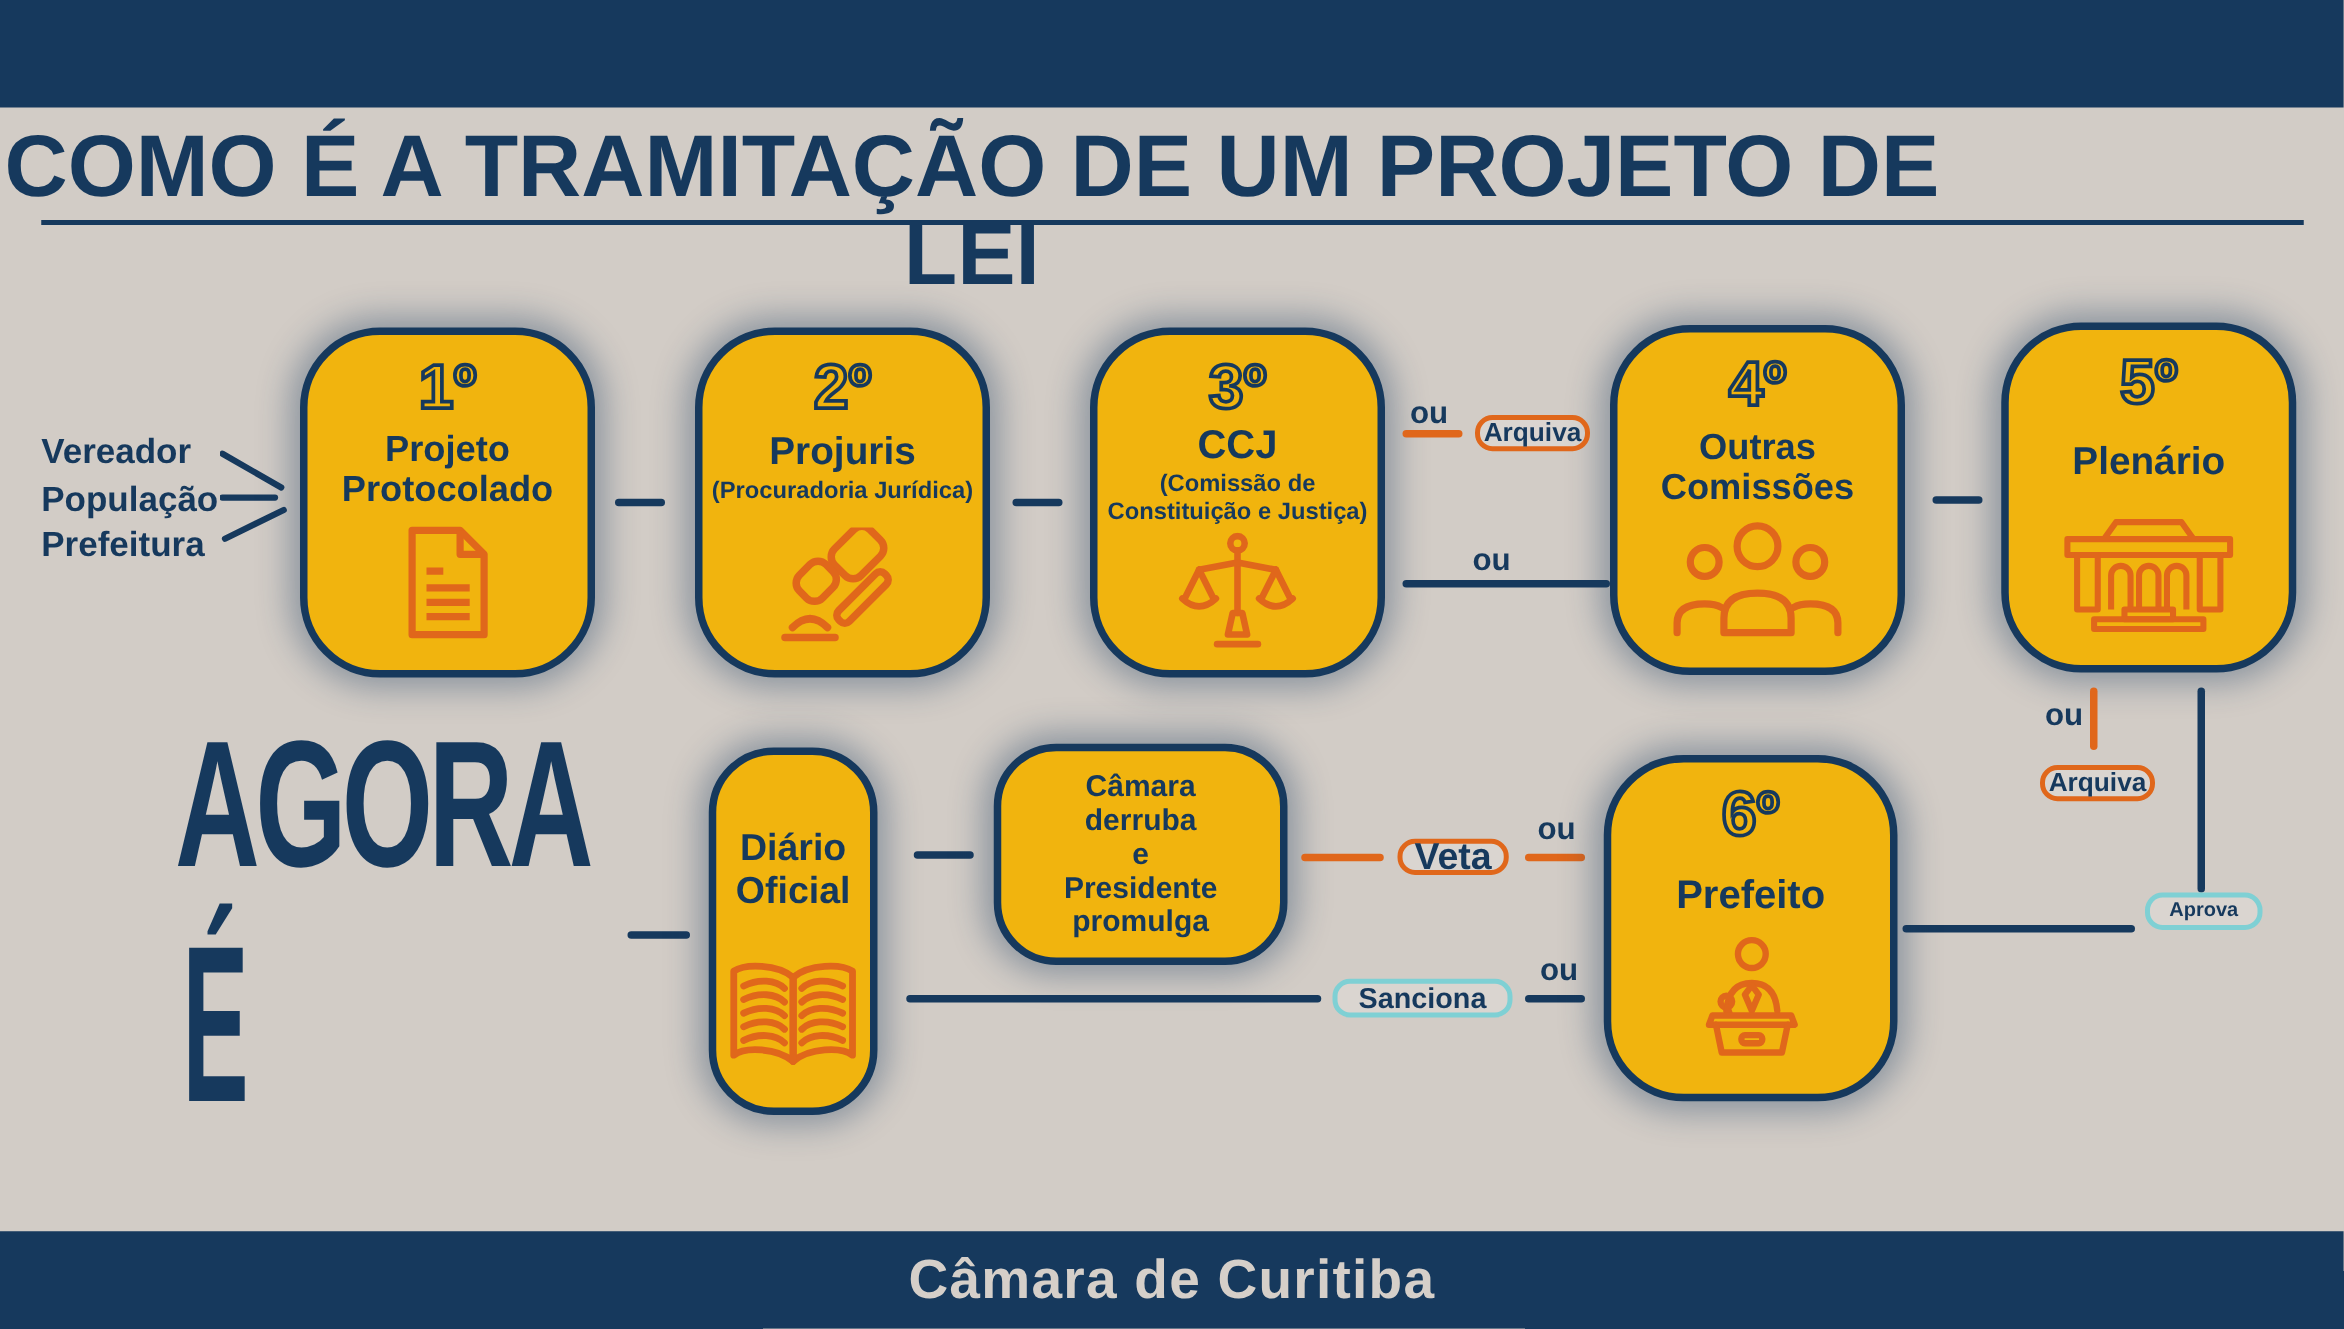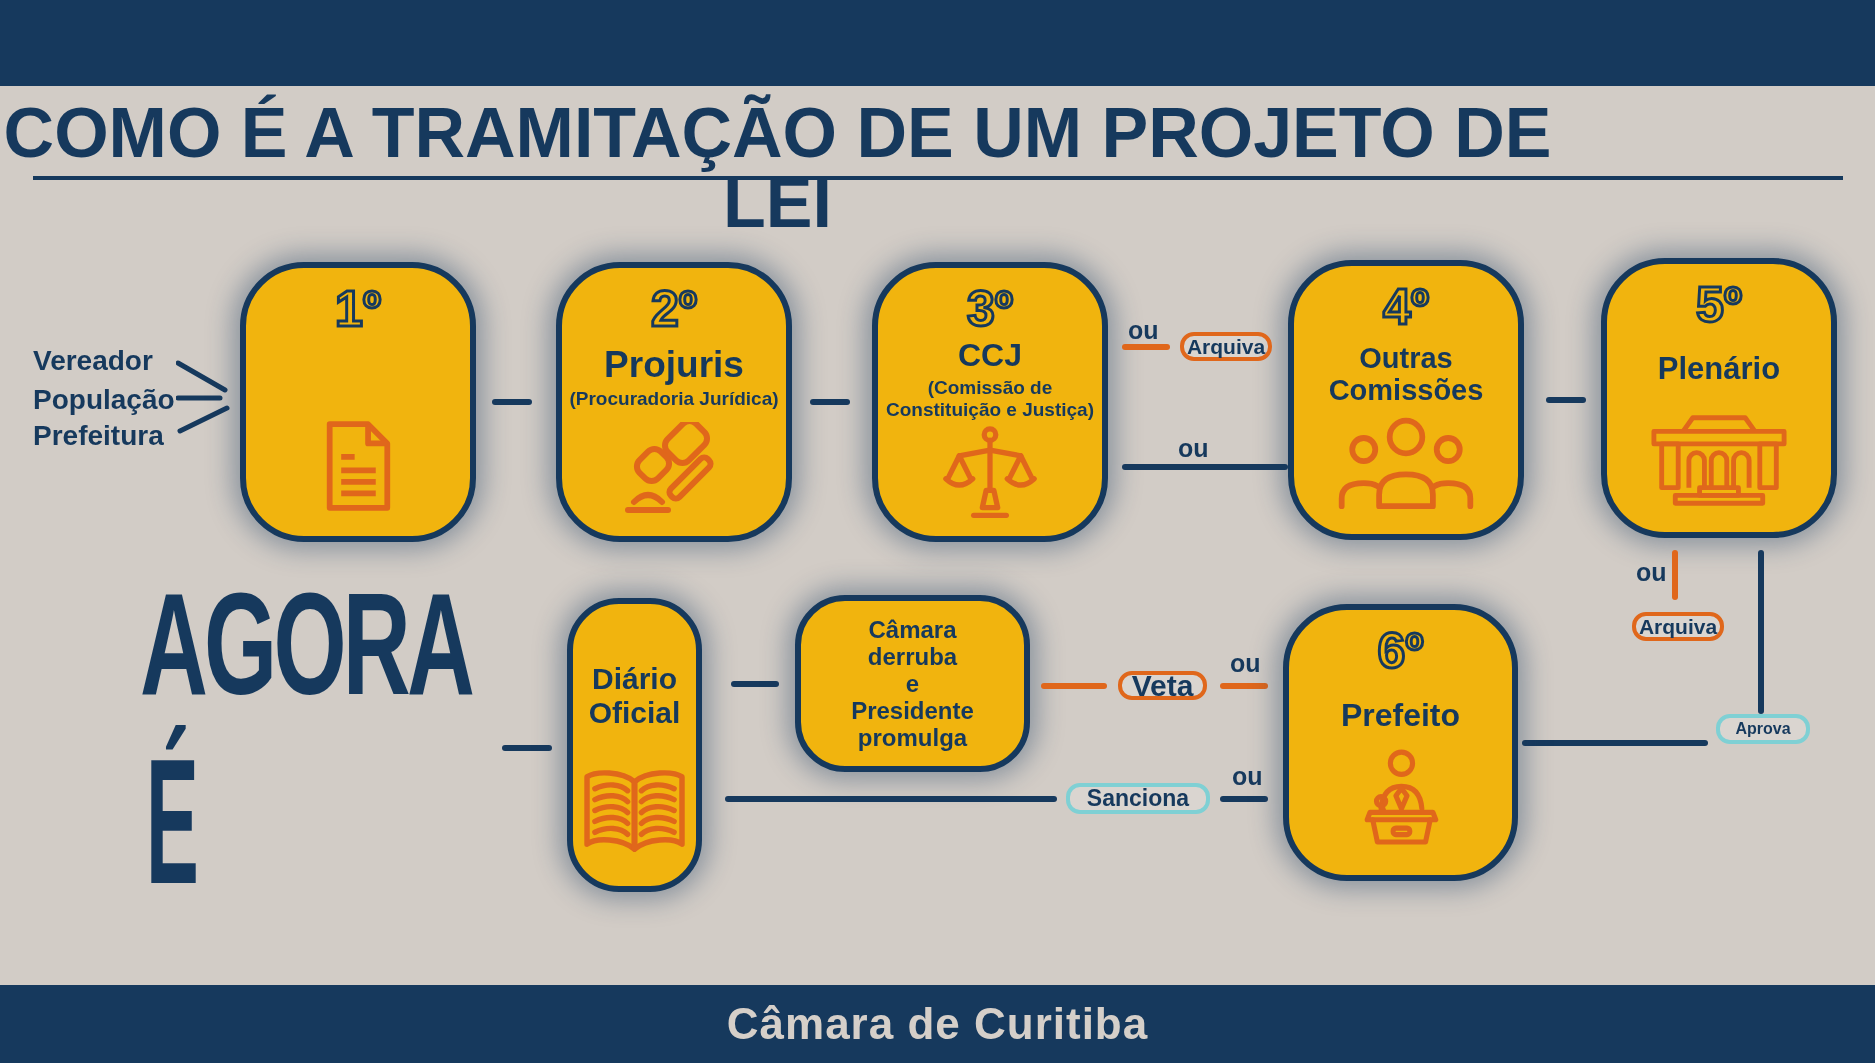--- a/index.html
+++ b/index.html
@@ -73,37 +73,38 @@
   <svg style="position:absolute;left:176px;top:360px;" width="56" height="78" viewBox="0 0 56 78">
     <g stroke="#16395d" stroke-width="5" stroke-linecap="round">
       <line x1="2" y1="3" x2="49" y2="30"></line>
       <line x1="2" y1="38" x2="44" y2="38"></line>
       <line x1="4" y1="71" x2="51" y2="48"></line>
     </g>
   </svg>
 
   <div class="box" style="left:240px;top:262px;width:236px;height:280px;">
     <div class="num">1º</div>
+    <div class="bname">Projeto Protocolado</div>
     <div class="icon" style="margin-bottom:24px;">
       <svg width="72" height="92" viewBox="0 0 75 95">
         <g fill="none" stroke="#e0671b" stroke-width="6" stroke-linejoin="round">
           <path d="M8 4 H48 L68 24 V91 H8 Z"></path>
           <path d="M48 4 V24 H68"></path>
           <line x1="20" y1="38" x2="34" y2="38"></line>
           <line x1="20" y1="52" x2="56" y2="52"></line>
           <line x1="20" y1="64" x2="56" y2="64"></line>
           <line x1="20" y1="76" x2="56" y2="76"></line>
         </g>
       </svg>
     </div>
   </div>
 
   <div class="box" style="left:556px;top:262px;width:236px;height:280px;text-align:center;">
     <div class="num">2º</div>
-    <div class="bname" style="font-size:37px;">Projuris</div>
+    <div class="bname" style="font-size:31px;">Projuris</div>
     <div class="bsub">(Procuradoria Jurídica)</div>
     <div class="icon" style="margin-bottom:14px;">
       <svg width="104" height="100" viewBox="0 0 100 100">
         <g fill="none" stroke="#e0671b" stroke-width="6" stroke-linejoin="round" stroke-linecap="round">
           <rect x="47" y="0" width="30" height="40" rx="9" transform="rotate(45 62 20)"></rect>
           <rect x="16" y="28" width="26" height="30" rx="9" transform="rotate(45 29 43)"></rect>
           <rect x="60" y="30" width="12" height="52" rx="5" transform="rotate(-45 66 56) rotate(90 66 56)"></rect>
           <path d="M10 80 q14 -14 28 0"></path>
           <path d="M4 88 h40"></path>
         </g>

